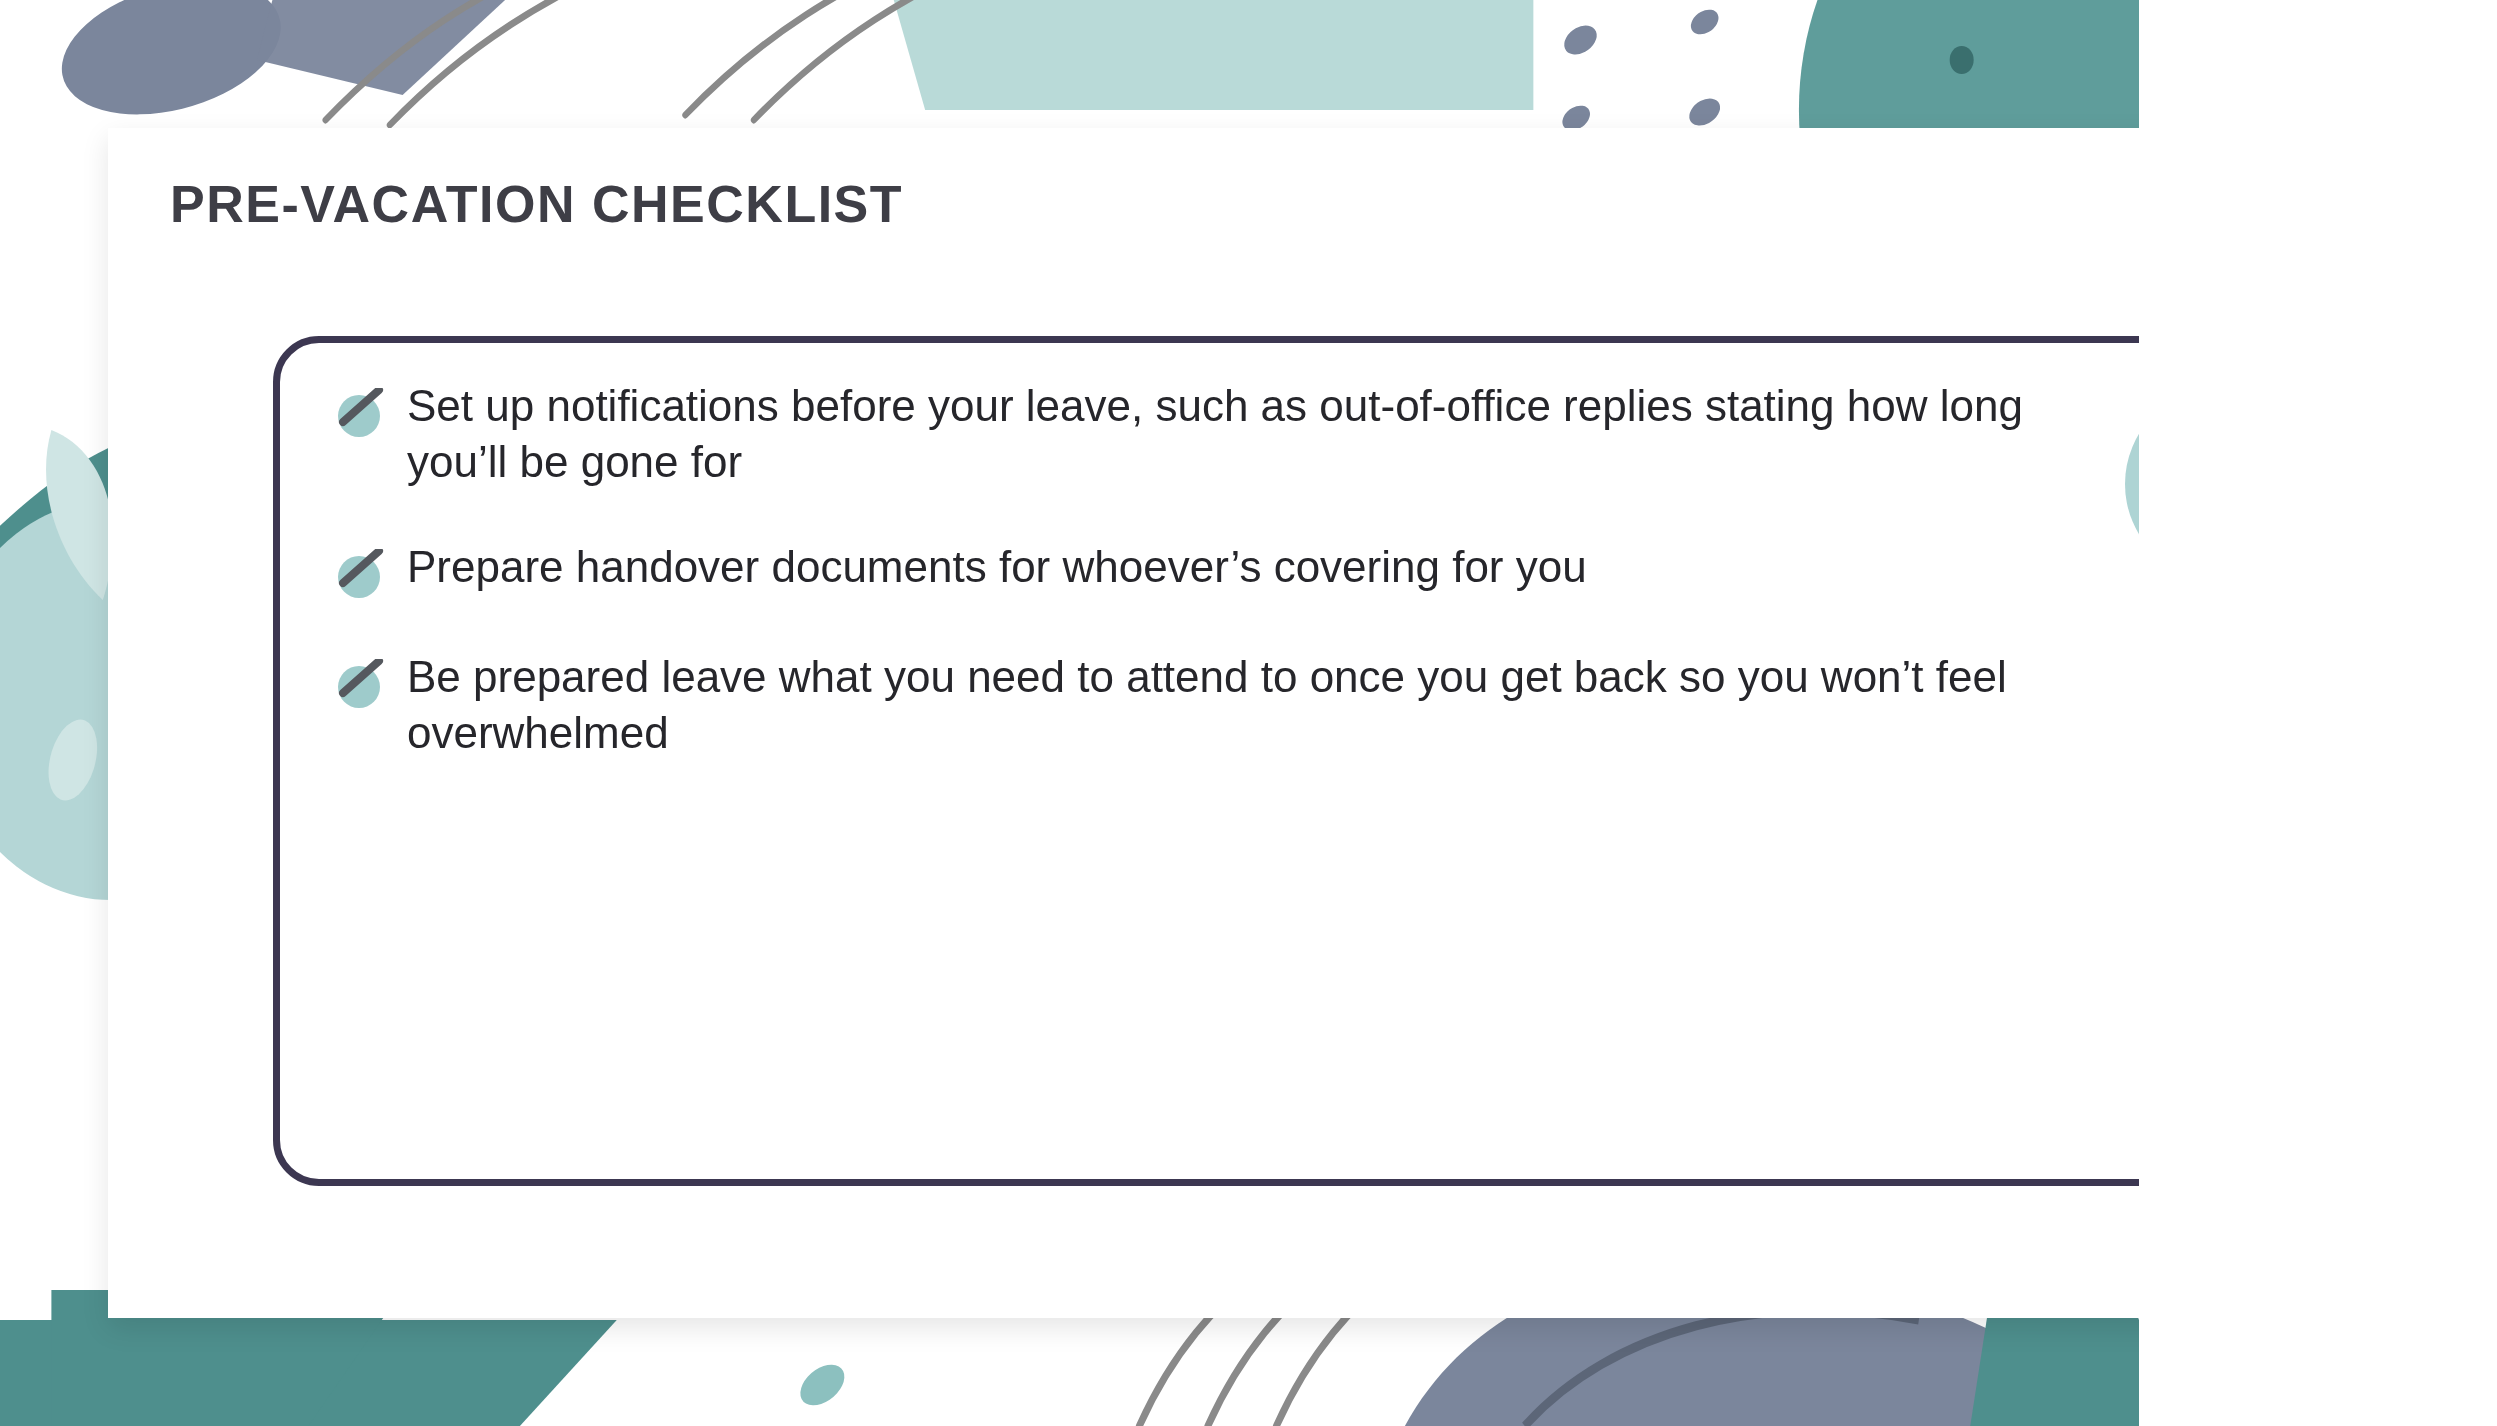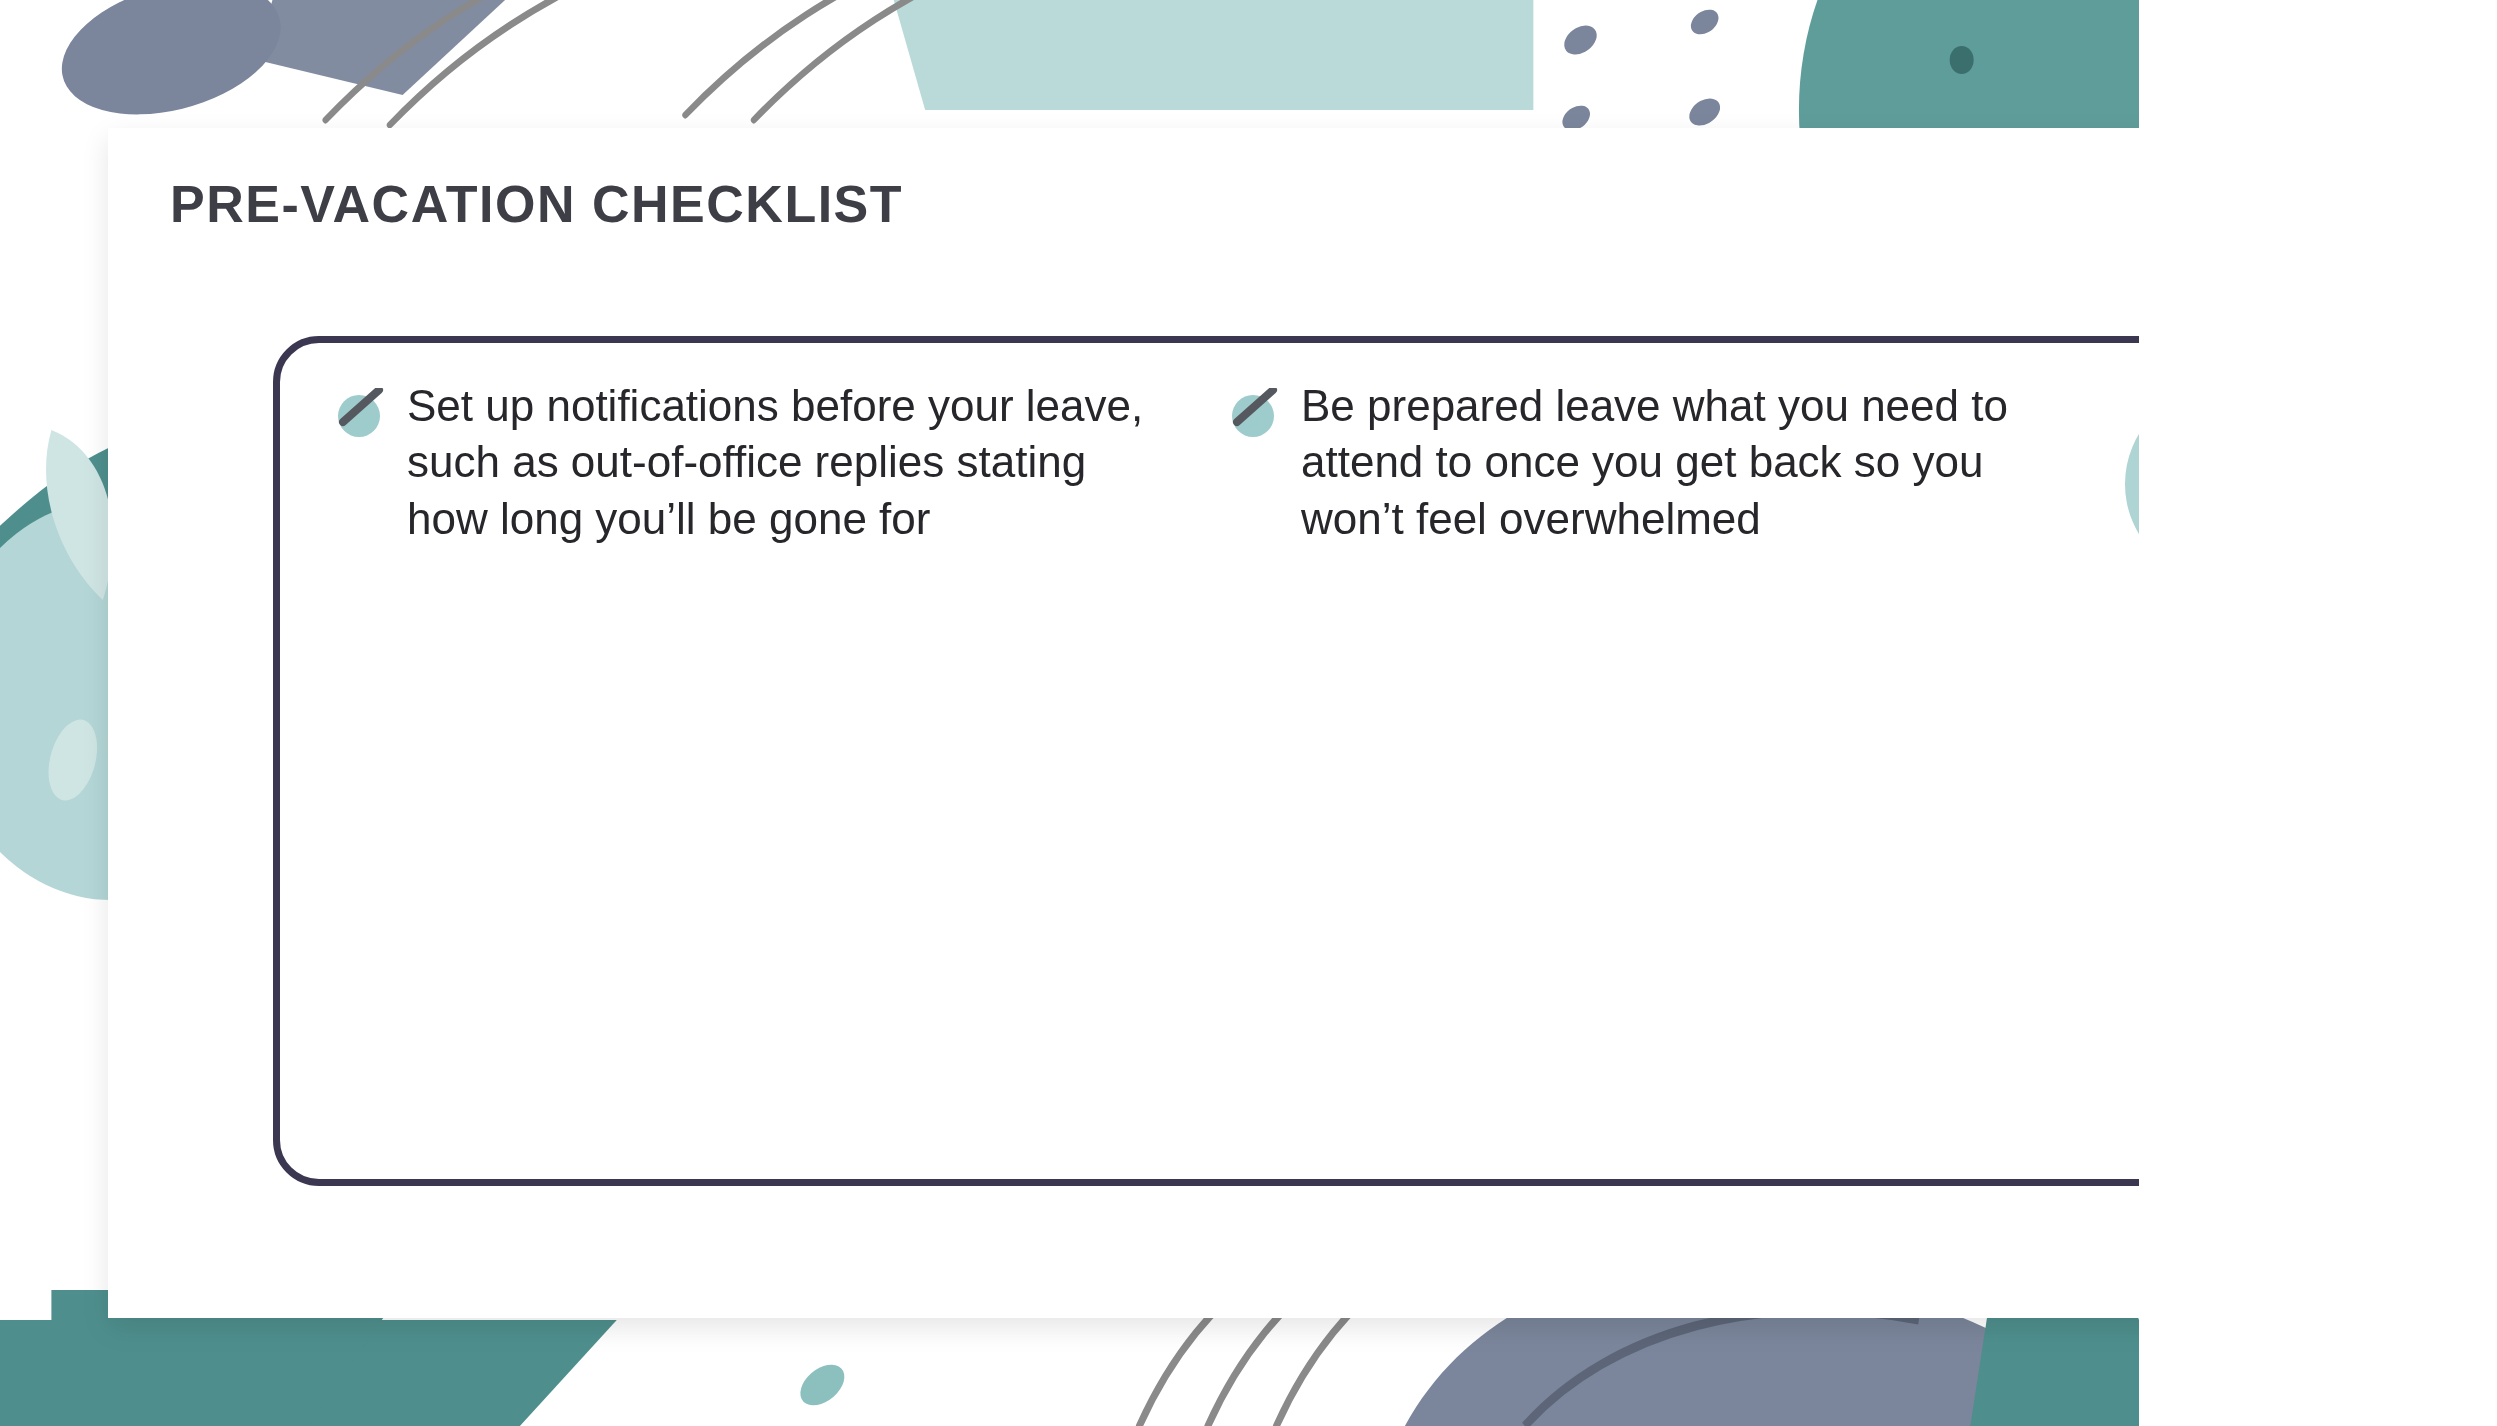--- a/index.html
+++ b/index.html
@@ -65,21 +65,21 @@
     box-sizing: border-box;
     background: transparent;
   }
 
   #checklist {
     position: absolute;
     left: 225px;
     top: 250px;
     width: 1740px;
     display: flex;
-    flex-direction: row;
+    flex-direction: column;
     gap: 48px;
   }
 
   .check-item {
     display: flex;
     align-items: flex-start;
     gap: 22px;
   }
 
   .check-icon {
@@ -178,20 +178,27 @@
     <div id="checklist">
 
       <div class="check-item">
         <svg class="check-icon" viewBox="0 0 52 52" xmlns="http://www.w3.org/2000/svg">
           <circle cx="26" cy="28" r="21" fill="#9ecbcb"></circle>
           <path d="M10 34 L46 2" stroke="#55585e" stroke-width="8" fill="none" stroke-linecap="round"></path>
         </svg>
         <div class="check-text">Set up notifications before your leave, such as out-of-office replies stating how long you’ll be gone for</div>
       </div>
 
+      <div class="check-item">
+        <svg class="check-icon" viewBox="0 0 52 52" xmlns="http://www.w3.org/2000/svg">
+          <circle cx="26" cy="28" r="21" fill="#9ecbcb"></circle>
+          <path d="M10 34 L46 2" stroke="#55585e" stroke-width="8" fill="none" stroke-linecap="round"></path>
+        </svg>
+        <div class="check-text">Prepare handover documents for whoever’s covering for you</div>
+      </div>
 
 
       <div class="check-item">
         <svg class="check-icon" viewBox="0 0 52 52" xmlns="http://www.w3.org/2000/svg">
           <circle cx="26" cy="28" r="21" fill="#9ecbcb"></circle>
           <path d="M10 34 L46 2" stroke="#55585e" stroke-width="8" fill="none" stroke-linecap="round"></path>
         </svg>
         <div class="check-text">Be prepared leave what you need to attend to once you get back so you won’t feel overwhelmed</div>
       </div>
 

